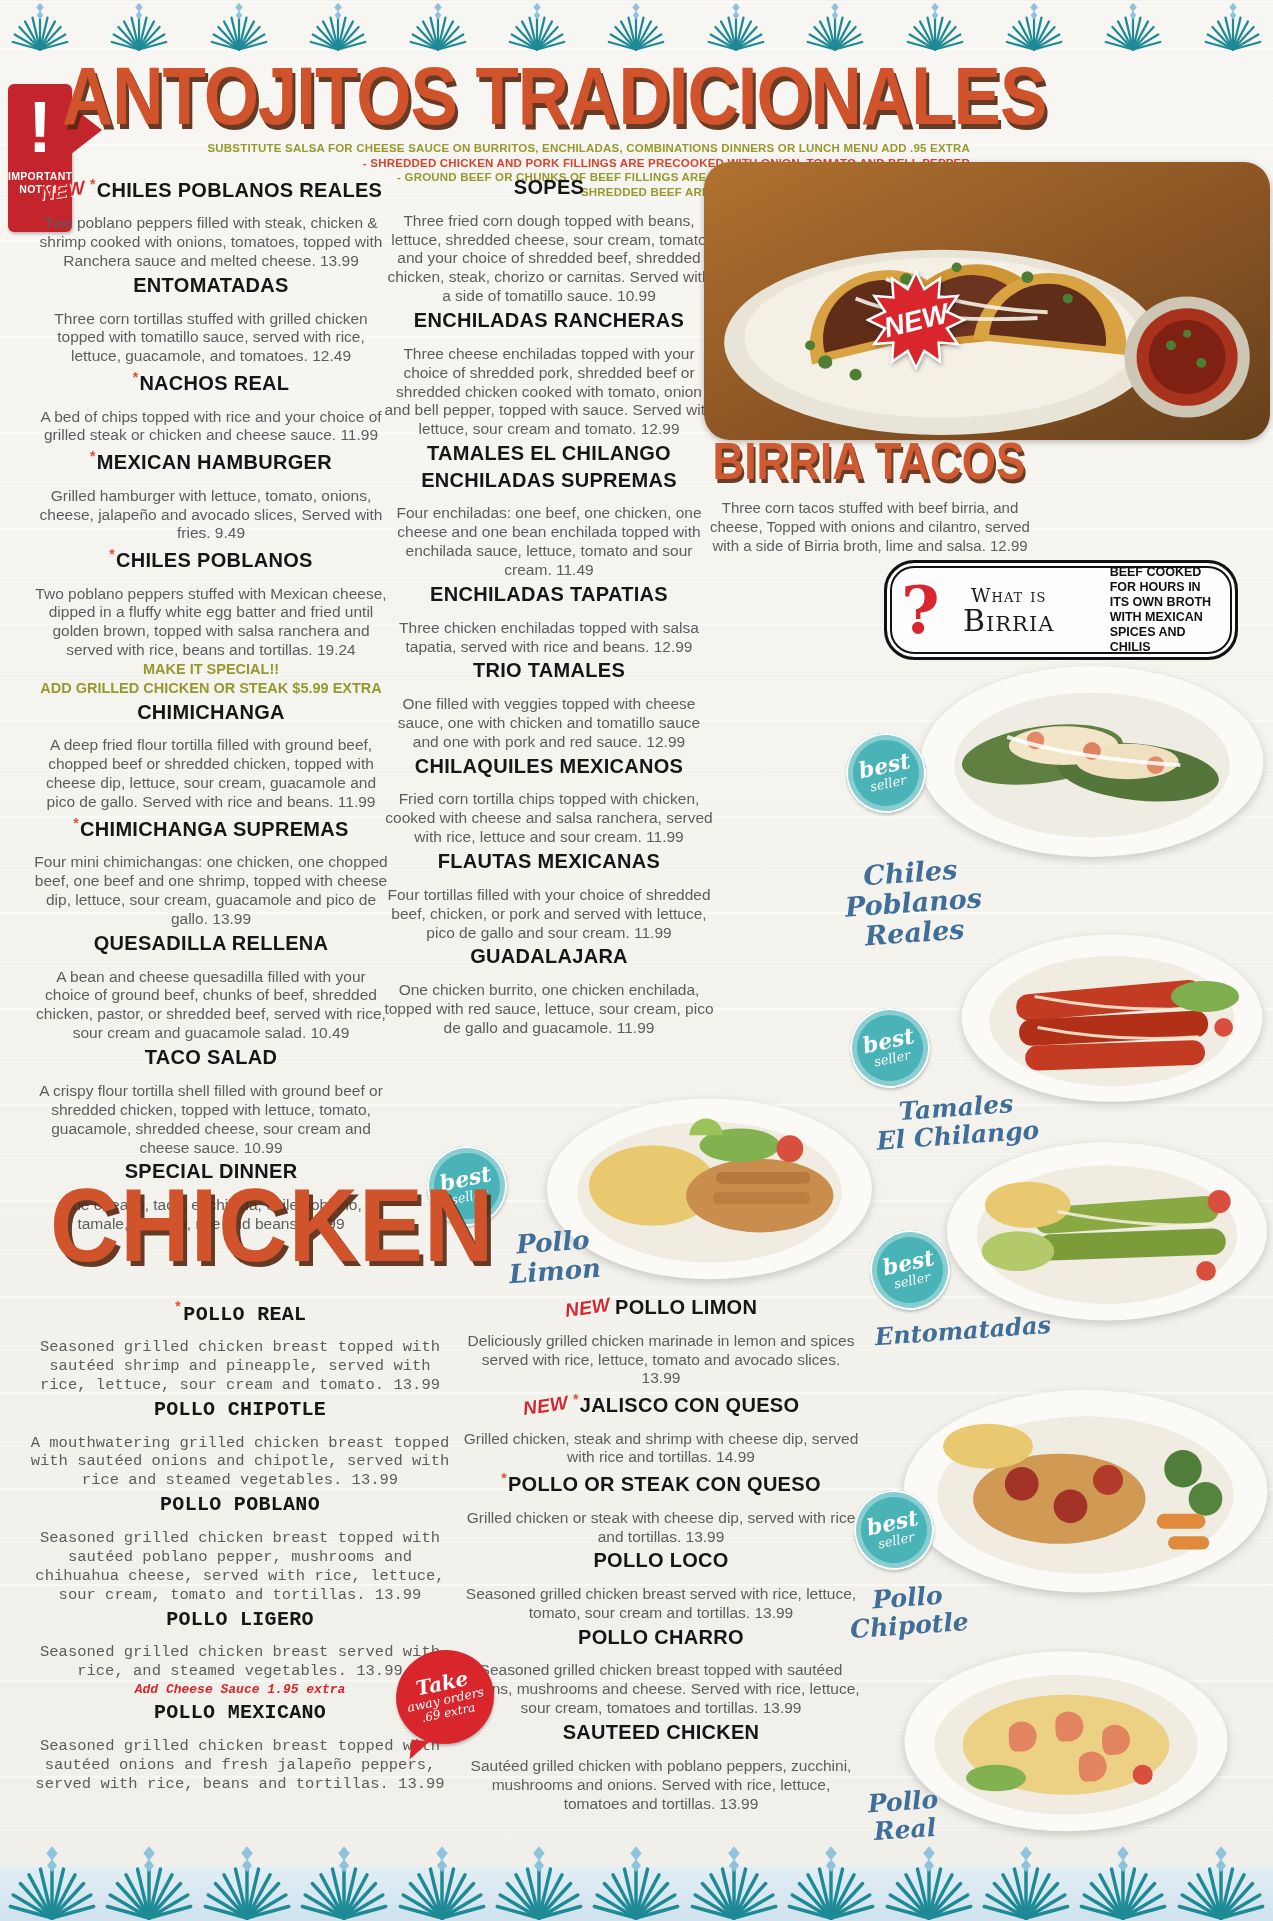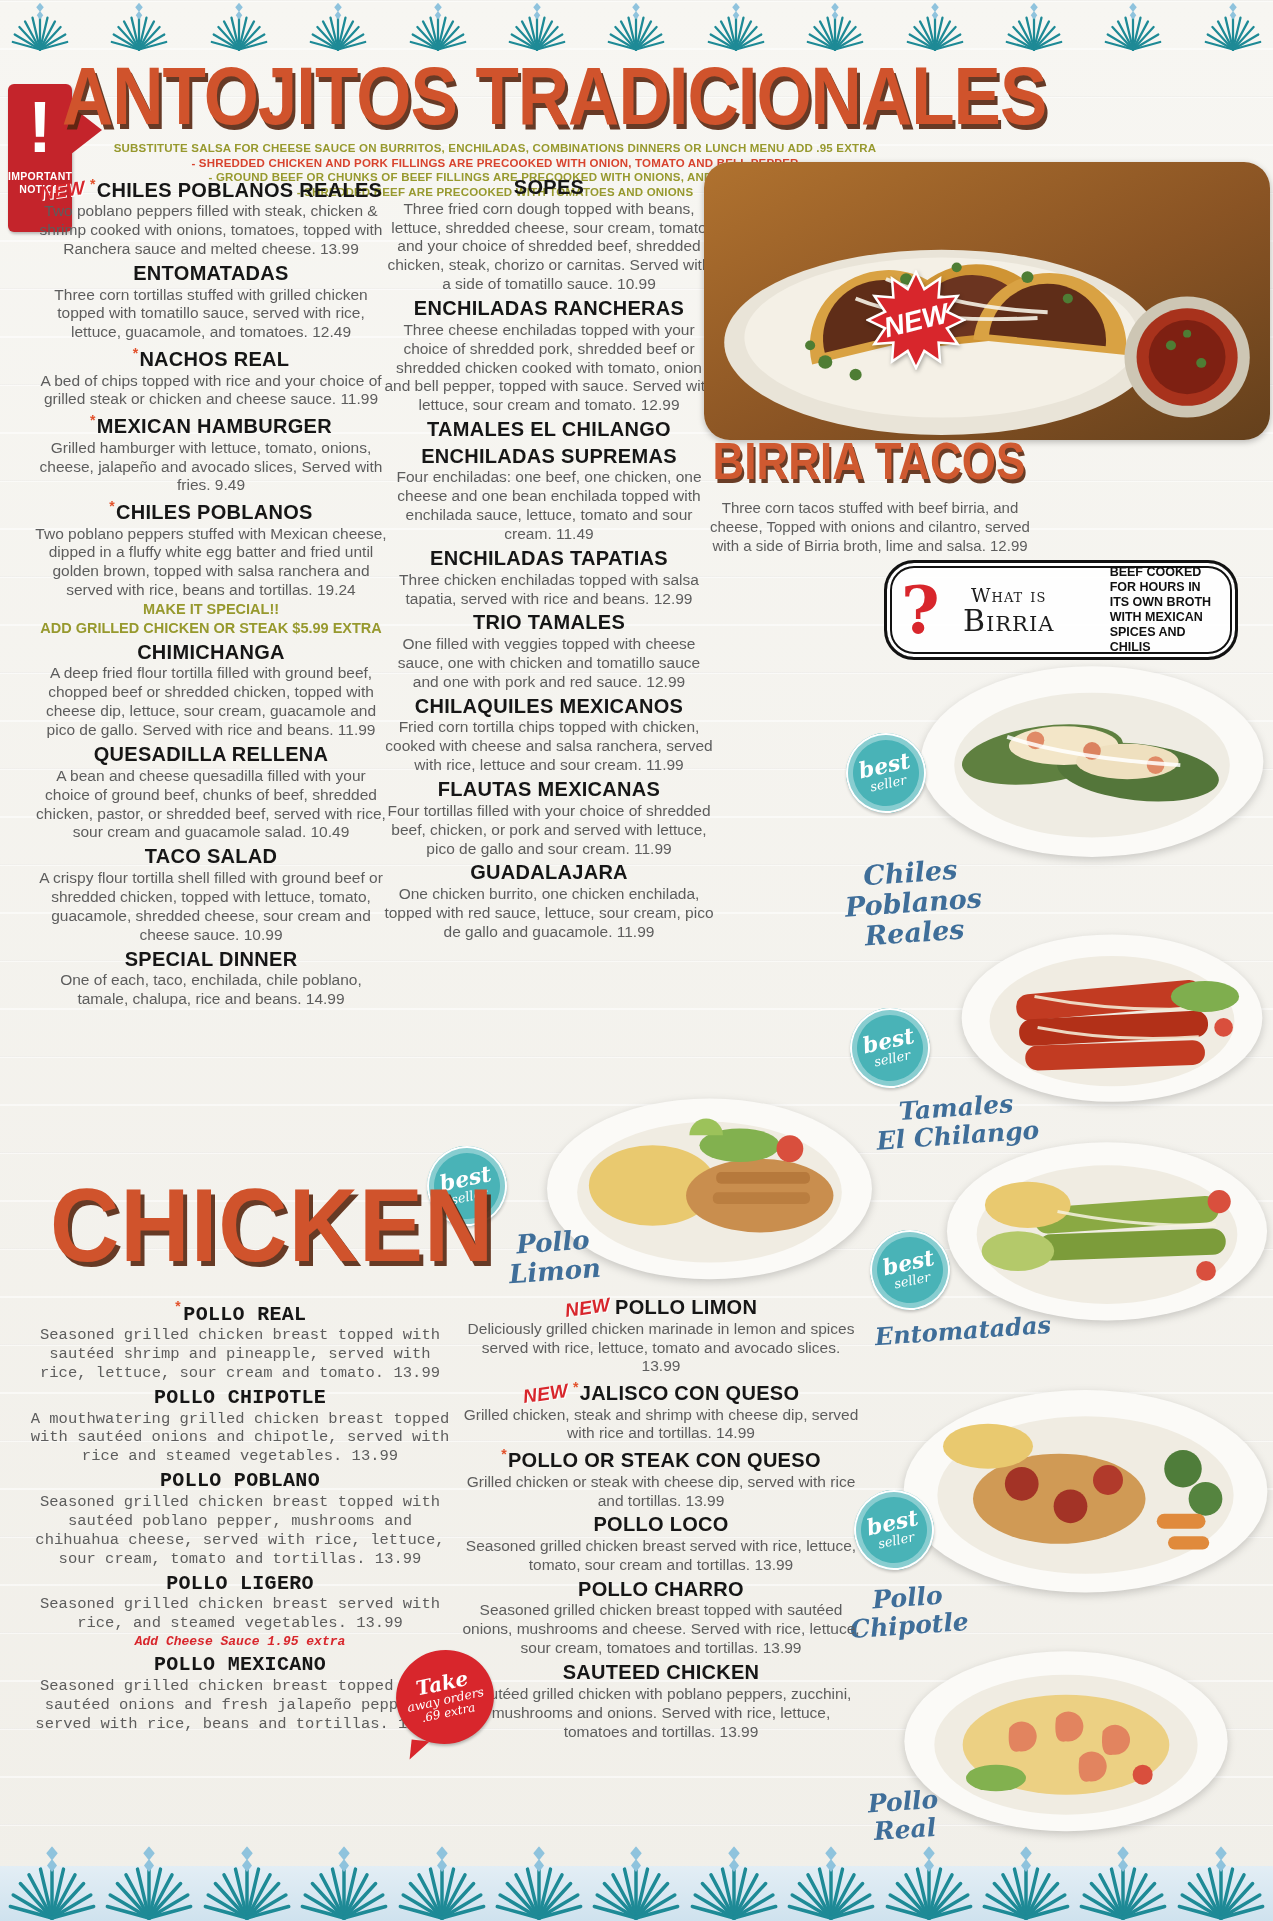--- a/index.html
+++ b/index.html
@@ -15,32 +15,32 @@
   .decor-top .ag{width:60px;height:50px;}
   .decor-bottom-band{position:absolute;left:0;top:1866px;width:1273px;height:55px;background:linear-gradient(#e3eef5,#cfe2ee);}
   .decor-bottom{position:absolute;left:0;top:1846px;width:1273px;height:75px;display:flex;justify-content:space-between;padding:0 6px;box-sizing:border-box;}
   .decor-bottom .ag{width:92px;height:75px;}
   
   .notice-badge{position:absolute;left:8px;top:84px;width:64px;height:148px;background:#c4242b;border-radius:6px;color:#fff;text-align:center;box-shadow:1px 2px 3px rgba(0,0,0,0.25);}
   .notice-badge .bang{font-size:72px;font-weight:bold;line-height:86px;}
   .notice-badge .lbl{font-size:10.5px;font-weight:bold;line-height:1.25;letter-spacing:0.3px;}
   .notice-arrow{position:absolute;left:66px;top:102px;width:0;height:0;border-left:36px solid #c4242b;border-top:28px solid transparent;border-bottom:28px solid transparent;}
   .page-title{position:absolute;left:62px;top:50px;width:915px;text-align:center;font-size:71px;font-weight:bold;letter-spacing:-1px;color:#d0532c;white-space:nowrap;transform:scaleY(1.14);transform-origin:top center;text-shadow:3px 4px 0 rgba(86,38,15,0.9);}
-  .notes{position:absolute;left:20px;top:141px;width:950px;text-align:center;}
+  .notes{position:absolute;left:20px;top:141px;width:950px;text-align:right;}
   .note{font-size:11.5px;font-weight:bold;letter-spacing:0.2px;line-height:14.5px;}
   .note.olive{color:#97992e;} .note.red{color:#d8432e;}
   
   .col{position:absolute;text-align:center;}
   #col-antojitos-left{left:33px;top:176px;width:356px;}
   #col-antojitos-mid{left:383px;top:176px;width:332px;}
   #col-chicken-left{left:28px;top:1300px;width:424px;font-family:Liberation Mono, monospace;}
   #col-chicken-mid{left:462px;top:1296px;width:398px;}
   .mi{margin-bottom:3px;}
   .mi-name{font-size:20px;font-weight:bold;color:#161616;letter-spacing:0.3px;line-height:1.18;}
-  .mi-desc{font-size:15.5px;color:#5d5d5d;line-height:1.22;}
+  .mi-desc{font-size:15.5px;color:#5d5d5d;line-height:1.22;margin-top:12px;}
   .new-tag{display:inline-block;color:#d8262c;font-style:italic;font-weight:bold;font-size:19px;transform:rotate(-8deg);margin-right:5px;text-shadow:1px 1px 0 #fff;}
   .star{color:#e2512b;font-weight:bold;font-size:14px;vertical-align:super;margin-right:1px;}
   .mi-extra.olive{color:#97992e;font-weight:bold;font-size:14.5px;line-height:1.3;}
   .mi-extra.red-italic{color:#d8262c;font-style:italic;font-weight:bold;font-size:13px;line-height:1.35;}
   
   #photo-birria{position:absolute;left:704px;top:162px;width:566px;height:278px;border-radius:26px;overflow:hidden;box-shadow:0 2px 6px rgba(0,0,0,0.25);}
   #new-star{position:absolute;left:866px;top:270px;width:100px;height:100px;filter:drop-shadow(1px 2px 2px rgba(0,0,0,0.3));}
   .birria-title{position:absolute;left:708px;top:432px;width:322px;text-align:center;font-size:44px;font-weight:bold;color:#cf5930;letter-spacing:0;white-space:nowrap;transform:scaleY(1.18);transform-origin:top center;text-shadow:2px 3px 0 rgba(90,40,16,0.9);}
   .birria-desc{position:absolute;left:702px;top:499px;width:336px;text-align:center;font-size:15px;color:#5d5d5d;line-height:1.25;}
   .whatis{position:absolute;left:884px;top:560px;width:354px;height:100px;border:3px solid #121212;border-radius:30px;background:rgba(255,255,255,0.9);box-shadow:inset 0 0 0 3px #fff,inset 0 0 0 5px #121212;display:flex;align-items:center;gap:10px;padding:4px 14px;box-sizing:border-box;}
@@ -220,20 +220,24 @@
       </div>
       <div class="mi">
         <div class="mi-name"><span class="star">*</span><span>CHILES POBLANOS</span></div>
         <div class="mi-desc">Two poblano peppers stuffed with Mexican cheese, dipped in a fluffy white egg batter and fried until golden brown, topped with salsa ranchera and served with rice, beans and tortillas. 19.24</div>
         <div class="mi-extra olive">MAKE IT SPECIAL!!</div>
         <div class="mi-extra olive">ADD GRILLED CHICKEN OR STEAK  $5.99 EXTRA</div>
       </div>
       <div class="mi">
         <div class="mi-name"><span>CHIMICHANGA</span></div>
         <div class="mi-desc">A deep fried flour tortilla filled with ground beef, chopped beef or shredded chicken, topped with cheese dip, lettuce, sour cream, guacamole and pico de gallo. Served with rice and beans.  11.99</div>
+      </div>
+      <div class="mi">
+        <div class="mi-name"><span class="star">*</span><span>CHIMICHANGA SUPREMAS</span></div>
+        <div class="mi-desc">Four mini chimichangas: one chicken, one chopped beef, one beef and one shrimp, topped with cheese dip, lettuce, sour cream, guacamole and pico de gallo.  13.99</div>
       </div>
       <div class="mi">
         <div class="mi-name"><span>QUESADILLA RELLENA</span></div>
         <div class="mi-desc">A bean and cheese quesadilla filled with your choice of ground beef, chunks of beef, shredded chicken, pastor, or shredded beef, served with rice, sour cream and guacamole salad. 10.49</div>
       </div>
       <div class="mi">
         <div class="mi-name"><span>TACO SALAD</span></div>
         <div class="mi-desc">A crispy flour tortilla shell filled with ground beef or shredded chicken, topped with lettuce, tomato, guacamole, shredded cheese, sour cream and cheese sauce. 10.99</div>
       </div>
       <div class="mi">

